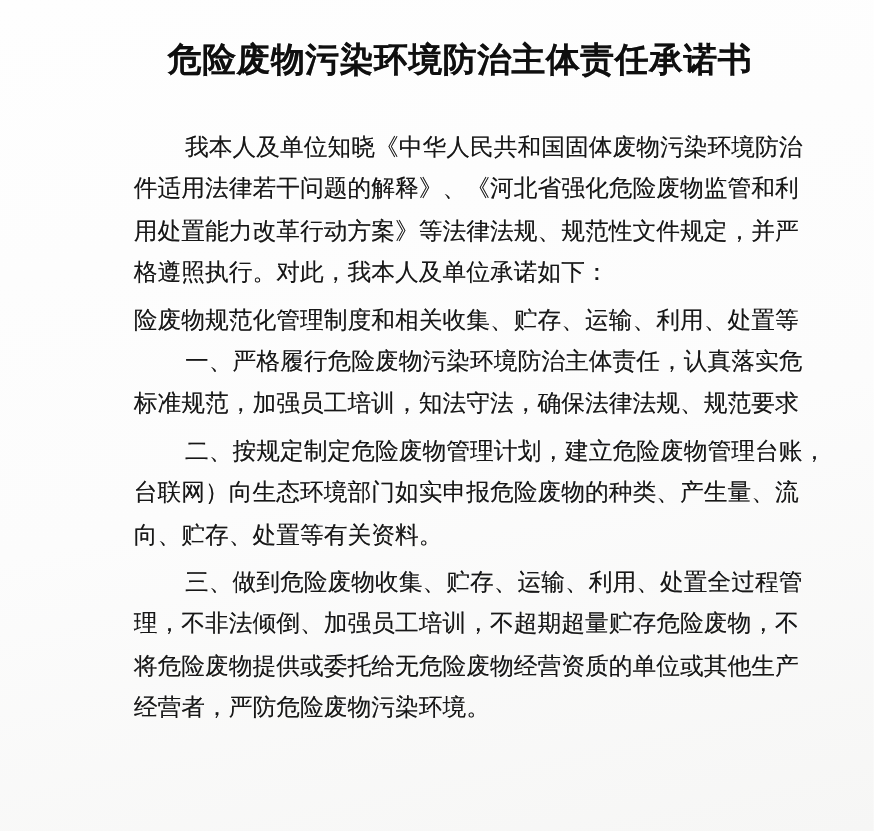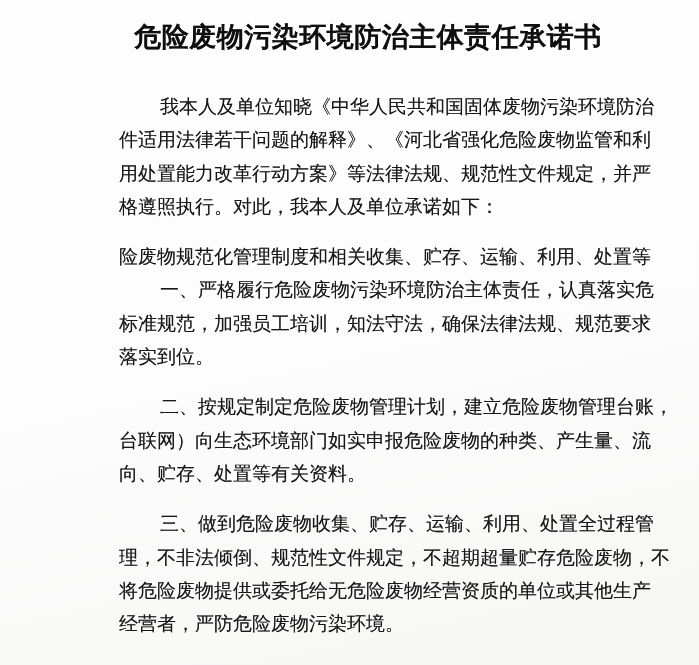--- a/index.html
+++ b/index.html
@@ -9,40 +9,40 @@
     height: 665px;
     overflow: hidden;
     background:
       linear-gradient(168deg, #fefefe 0%, #fcfcfc 55%, #f6f6f5 100%);
     font-family: "DejaVu Serif", "Liberation Serif", serif;
     color: #161616;
   }
   .page {
     width: 699px;
     height: 665px;
-    padding: 21px 0 0 102px;
+    padding: 33px 0 0 102px;
   }
   .doc-title {
     width: 532px;
     margin: 0 0 37px 0;
     font-size: 27px;
     line-height: 32px;
     font-weight: 700;
     text-align: center;
     color: #0f0f0f;
     text-shadow: 0 0 0.5px rgba(0,0,0,0.55);
     letter-spacing: 0.5px;
   }
   .doc-body {
     width: 532px;
     font-size: 19px;
     color: #171717;
     text-shadow: 0 0 0.4px rgba(0,0,0,0.45);
   }
-  .paragraph { margin: 17px; }
+  .paragraph { margin: 5px; }
   .line {
     height: 33.3px;
     line-height: 33.3px;
     white-space: nowrap;
     text-align: justify;
     text-align-last: justify;
   }
   .line.first { text-indent: 41px; }
   .line.end {
     text-align: right;
@@ -62,30 +62,29 @@
       <div class="line first">我本人及单位知晓《中华人民共和国固体废物污染环境防治</div>
       <div class="line">件适用法律若干问题的解释》、《河北省强化危险废物监管和利</div>
       <div class="line">用处置能力改革行动方案》等法律法规、规范性文件规定，并严</div>
       <div class="line end">格遵照执行。对此，我本人及单位承诺如下：</div>
     </section>
 
     <section class="paragraph">
       <div class="line">险废物规范化管理制度和相关收集、贮存、运输、利用、处置等</div>
       <div class="line first">一、严格履行危险废物污染环境防治主体责任，认真落实危</div>
       <div class="line">标准规范，加强员工培训，知法守法，确保法律法规、规范要求</div>
-      <div class="line end">落实到位。</div>
     </section>
 
     <section class="paragraph">
       <div class="line first">二、按规定制定危险废物管理计划，建立危险废物管理台账，</div>
       <div class="line">台联网）向生态环境部门如实申报危险废物的种类、产生量、流</div>
       <div class="line end">向、贮存、处置等有关资料。</div>
     </section>
 
     <section class="paragraph">
       <div class="line first">三、做到危险废物收集、贮存、运输、利用、处置全过程管</div>
-      <div class="line">理，不非法倾倒、规范性文件规定，不超期超量贮存危险废物，不</div>
+      <div class="line">理，不非法倾倒、加强员工培训，不超期超量贮存危险废物，不</div>
       <div class="line">将危险废物提供或委托给无危险废物经营资质的单位或其他生产</div>
       <div class="line end">经营者，严防危险废物污染环境。</div>
     </section>
 
   </div>
 </div>
 
 </body></html>

